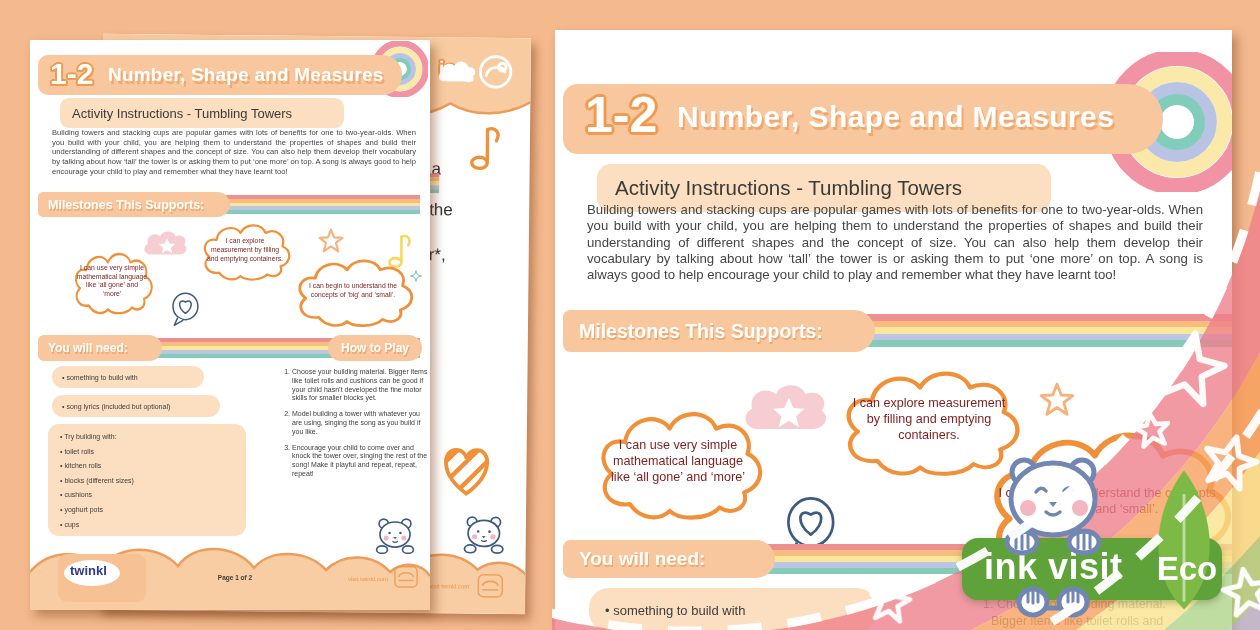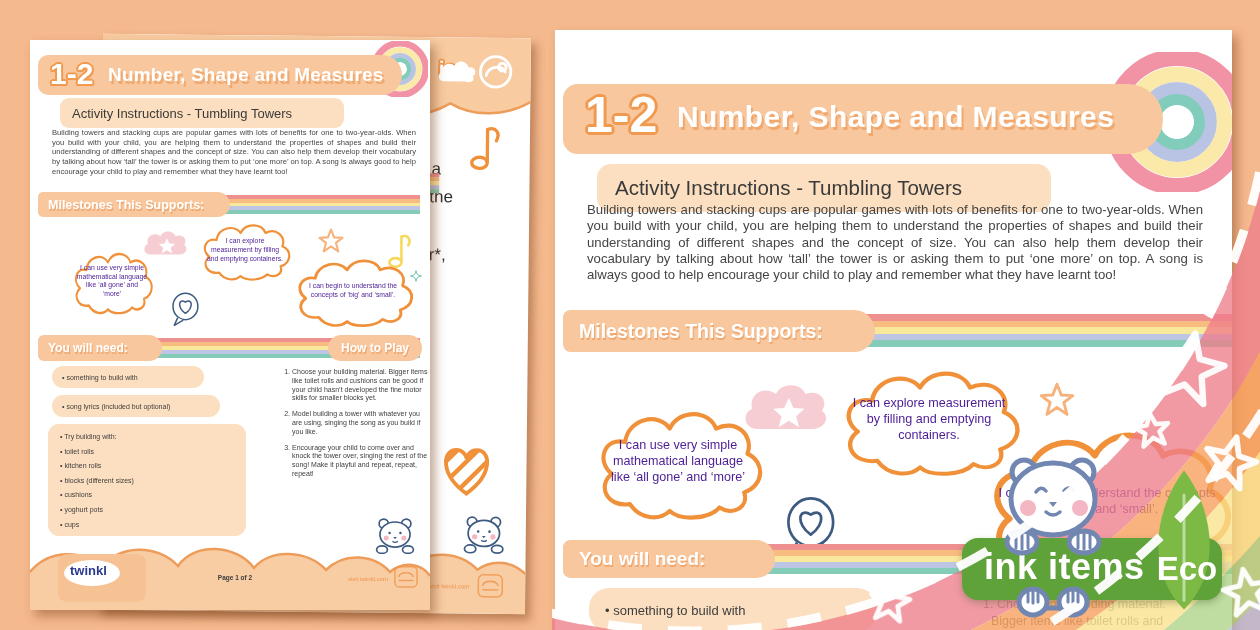--- a/index.html
+++ b/index.html
@@ -28,21 +28,21 @@
     text-shadow:2px 0 0 #f09a4f,-2px 0 0 #f09a4f,0 2px 0 #f09a4f,0 -2px 0 #f09a4f,
                 1.5px 1.5px 0 #f09a4f,-1.5px 1.5px 0 #f09a4f,1.5px -1.5px 0 #f09a4f,-1.5px -1.5px 0 #f09a4f;}
   .outline-txt-big{color:#fff;font-weight:bold;
     text-shadow:3px 0 0 #f09a4f,-3px 0 0 #f09a4f,0 3px 0 #f09a4f,0 -3px 0 #f09a4f,
                 2px 2px 0 #f09a4f,-2px 2px 0 #f09a4f,2px -2px 0 #f09a4f,-2px -2px 0 #f09a4f;}
   .soft-txt{color:#fff;font-weight:bold;text-shadow:2px 3px 0 rgba(235,152,84,.65);}
   .cloud{position:absolute;}
   .cloud svg{position:absolute;left:0;top:0;width:100%;height:100%;}
   .cloud-path{fill:#fff;stroke:var(--c-doodle-orange,#f0913a);stroke-width:5;stroke-linejoin:round;}
   .cloud-text{position:absolute;left:9%;right:9%;top:12%;bottom:14%;display:flex;align-items:center;
-              justify-content:center;text-align:center;color:#4c1d95;}
+              justify-content:center;text-align:center;color:#7f1d1d;}
   .pill{position:absolute;background:var(--c-banner-light,#fcdfc0);color:#3d3d3d;}
   .pill ul{list-style:none;margin:0;padding:0;}
   .pill li::before{content:"•  ";}
   .intro{position:absolute;color:#454545;text-align:justify;}
   .footer{position:absolute;z-index:2;}
   .footer svg{position:absolute;left:0;top:0;}
   .doodle{position:absolute;}
   .doodle svg{width:100%;height:100%;display:block;}
 
   
@@ -144,21 +144,21 @@
     </svg>
   </div>
   <div class="frag" style="left:330px;top:122px;">a</div>
   <div class="stripes stripesM">
       <span></span>
       <span></span>
       <span></span>
       <span></span>
       <span></span>
     </div>
-  <div class="frag" style="left:328px;top:150px;">the</div>
+  <div class="frag" style="left:328px;top:163px;">the</div>
   <div class="frag" style="left:328px;top:208px;">r*,</div>
   <div class="frag" style="left:316px;top:250px;">to</div>
   <div class="doodle" style="left:336px;top:400px;width:64px;height:62px;">
     <svg viewBox="0 0 100 90">
       <defs>
           <clipPath id="hclip">
             <path d="M50,84 C8,54 12,16 34,16 C45,16 50,26 50,30 C50,26 55,16 66,16 C88,16 92,54 50,84 Z"></path>
           </clipPath>
         </defs>
       <g clip-path="url(#hclip)" stroke="#f0913a" stroke-width="7">
@@ -441,21 +441,21 @@
     <circle cx="694" cy="53" r="611" stroke="rgba(238,125,138,0.78)" stroke-width="58"></circle>
     <circle cx="694" cy="53" r="666" stroke="rgba(246,158,90,0.78)" stroke-width="52"></circle>
     <circle cx="694" cy="53" r="718" stroke="rgba(250,226,140,0.78)" stroke-width="52"></circle>
     <circle cx="694" cy="53" r="765" stroke="rgba(170,210,130,0.75)" stroke-width="42"></circle>
     <circle cx="694" cy="53" r="806" stroke="rgba(178,184,220,0.75)" stroke-width="40"></circle>
     <circle cx="694" cy="53" r="862" stroke="rgba(130,202,184,0.75)" stroke-width="72"></circle>
   </g>
 </svg>
 
 <div class="eco-rect"></div>
-<div class="eco-ink">ink items</div>
+<div class="eco-ink">ink visit</div>
 <div class="eco-leaf">
   <svg viewBox="0 0 90 150" width="100%" height="100%">
     <path d="M45,4 C12,48 8,110 45,146 C82,110 78,48 45,4 Z" fill="#7cba45"></path>
     <path d="M45,28 V138" stroke="rgba(255,255,255,0.5)" stroke-width="3" fill="none"></path>
   </svg>
 </div>
 <div class="eco-label">Eco</div>
 <div id="eco-bear">
   <svg viewBox="0 0 130 185" width="100%" height="100%" fill="#fff" stroke="#7286b2" stroke-width="5" stroke-linecap="round">
     <circle cx="36" cy="30" r="12"></circle>

